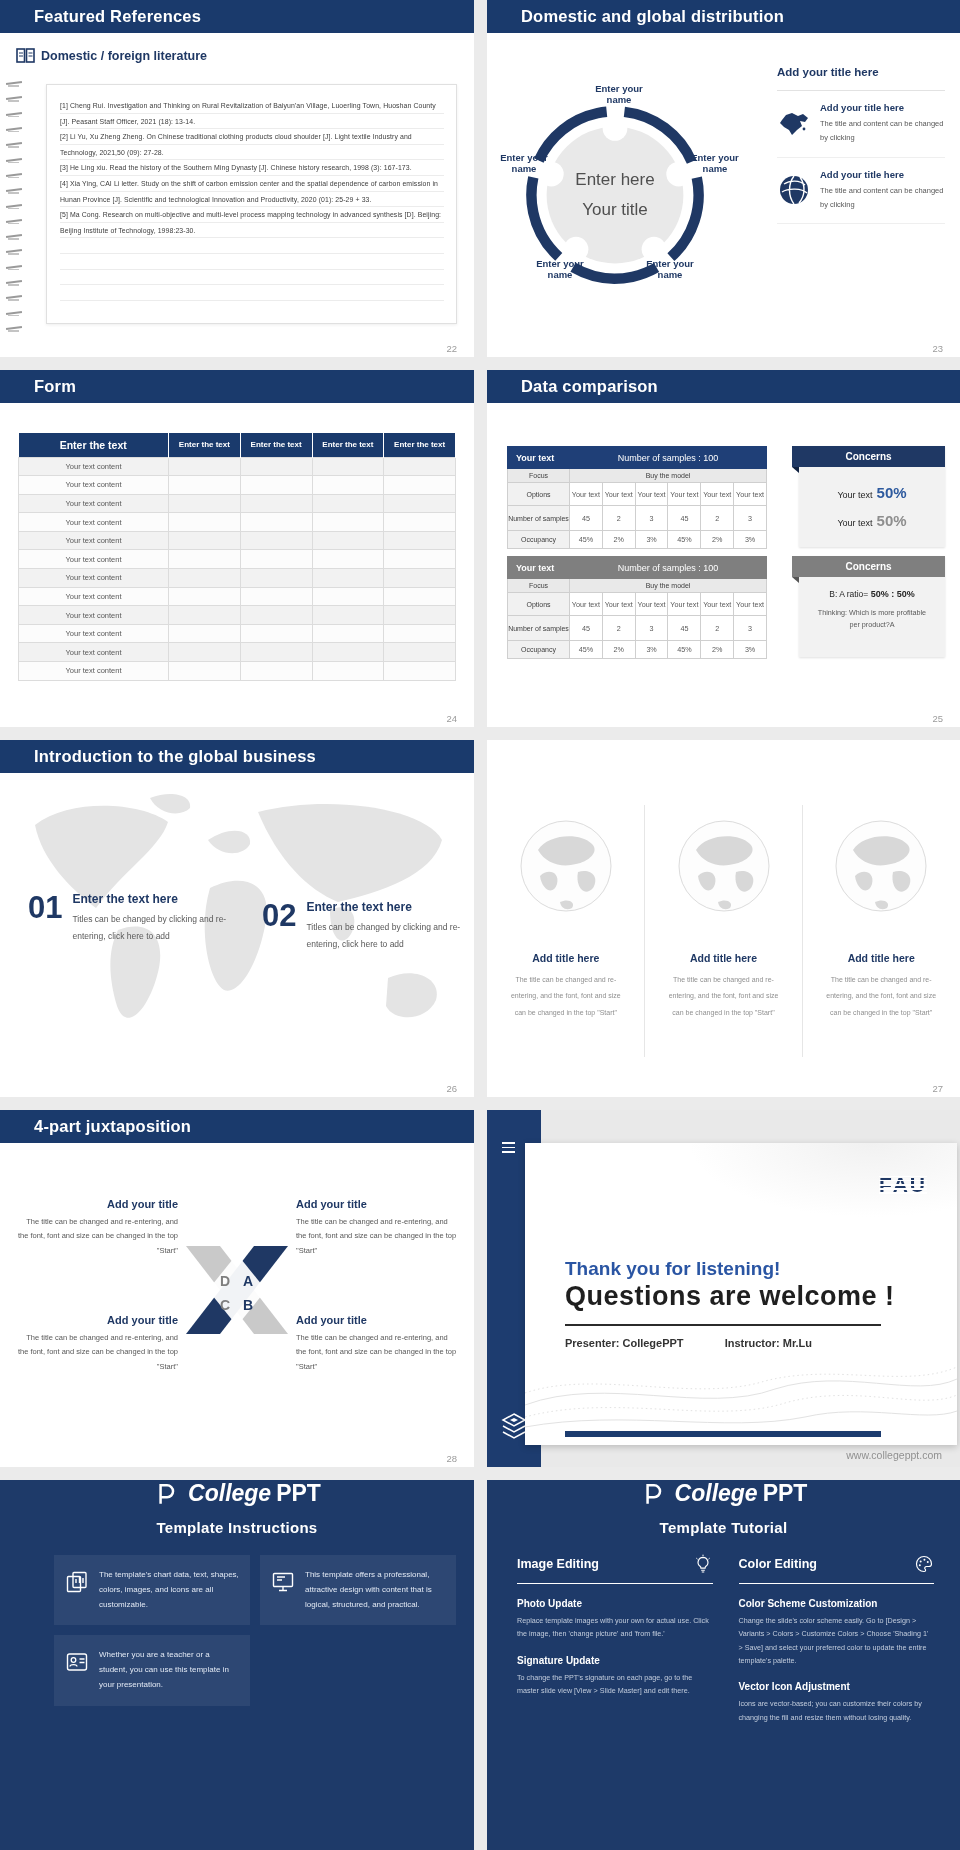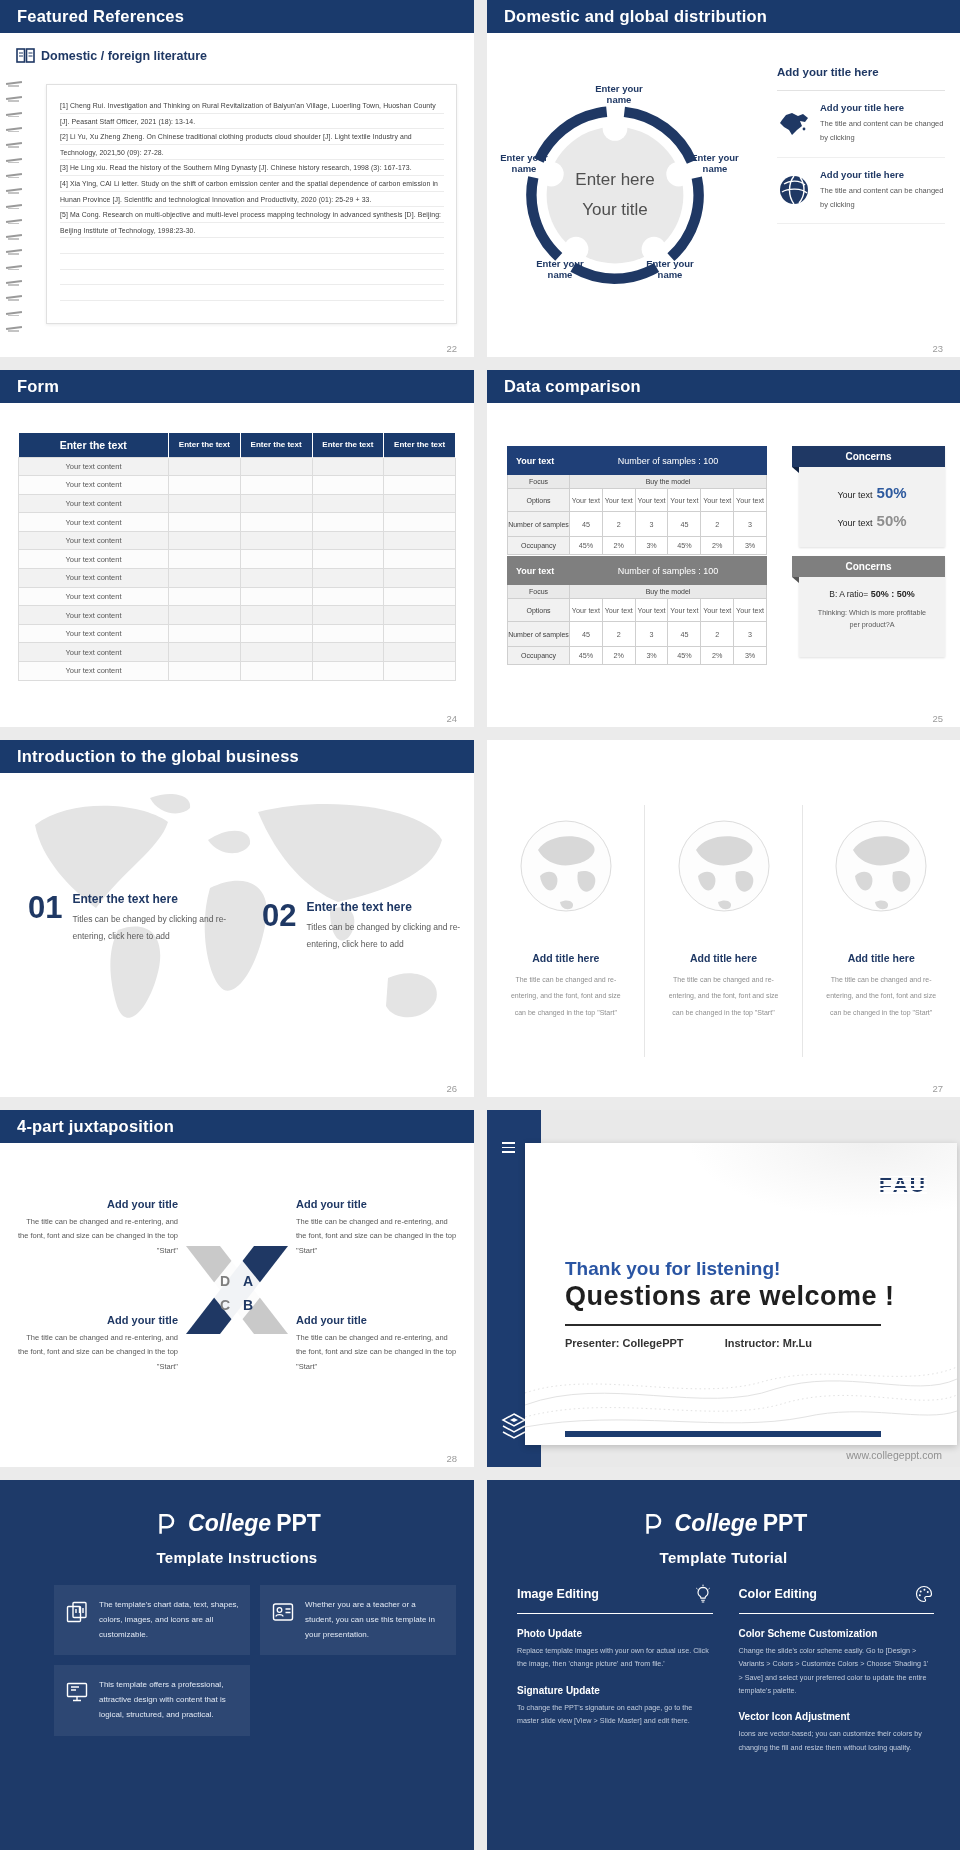--- a/index.html
+++ b/index.html
@@ -12,21 +12,21 @@
     position: absolute; inset: 0;
     display: grid;
     grid-template-columns: 474px 473px;
     grid-template-rows: 357px 357px 357px 357px 370px;
     gap: 13px;
   }
   .slide { position: relative; background: #fff; overflow: hidden; }
   .shead {
     position: absolute; top: 0; left: 0; right: 0; height: 33px;
     background: #1a3a6c; color: #fff; font-weight: bold;
-    font-size: 16.5px; line-height: 33px; padding-left: 17px;
+    font-size: 16.5px; line-height: 33px; padding-left: 34px;
     letter-spacing: .2px;
   }
   .pnum { position: absolute; right: 17px; bottom: 3px; font-size: 9.5px; color: #9b9b9b; }
 
   
   .lit-head { position: absolute; top: 48px; left: 16px; display: flex; align-items: center; gap: 6px; }
   .lit-head span { font-size: 12.5px; font-weight: bold; color: #1f3864; }
   .spiral { position: absolute; left: 6px; top: 82px; height: 250px; width: 20px;
     display: flex; flex-direction: column; justify-content: space-between; }
   .ring { position: relative; height: 5px; }
@@ -73,21 +73,21 @@
   .t24 tbody tr:nth-child(odd) td { background: #f2f2f2; }
   .t24 tbody tr:nth-child(even) td { background: #fcfcfc; }
   .t24 td.lbl { font-size: 7.5px; color: #595959; }
 
   
   .dcw { position: absolute; left: 20px; width: 260px; }
   .dcw.w1 { top: 76px; } .dcw.w2 { top: 186px; }
   .t25 { width: 100%; border-collapse: collapse; table-layout: fixed; }
   .t25 td { border: 1px solid #cfcfcf; text-align: center; color: #595959; }
   .t25 .tname { width: 62px; text-align: left; padding-left: 8px; font-weight: bold; color: #fff; font-size: 9px; height: 18px; }
-  .t25 .tsamp { color: #fff; font-size: 9px; height: 28px; }
+  .t25 .tsamp { color: #fff; font-size: 9px; height: 22px; }
   .navy .tname, .navy .tsamp { background: #1f3f77; border-color: #1f3f77; }
   .grayt .tname, .grayt .tsamp { background: #7f7f7f; border-color: #7f7f7f; }
   .t25 .frow td { background: #e9e9e9; font-size: 7px; color: #404040; height: 14px; }
   .t25 .rl { background: #f1f1f1; font-size: 7px; color: #404040; }
   .t25 .c { font-size: 7.2px; }
   .t25 .ro td { height: 23px; } .t25 .rn td { height: 25px; } .t25 .rc td { height: 18px; }
   .cpanel { position: absolute; left: 312px; width: 146px; height: 101px; background: #f2f2f2; box-shadow: 0 1px 2px rgba(0,0,0,.12); }
   .cpanel.p1 { top: 76px; } .cpanel.p2 { top: 186px; }
   .ribbon { position: absolute; left: -7px; right: 0; top: 0; height: 21px;
     color: #fff; font-weight: bold; font-size: 10px; line-height: 21px; text-align: center; }
@@ -151,21 +151,21 @@
   .ty2 { position: absolute; left: 40px; top: 138px; font-size: 27px; font-weight: bold; color: #1f1f1f; letter-spacing: .5px; }
   .tline { position: absolute; left: 40px; top: 181px; width: 316px; height: 1.5px; background: #2b2b2b; }
   .pres { position: absolute; left: 40px; top: 194px; font-size: 11px; font-weight: bold; color: #333; }
   .pres span { margin-right: 38px; }
   .terrain { position: absolute; left: 0; bottom: 12px; }
   .tbar { position: absolute; left: 40px; bottom: 8px; width: 316px; height: 6px; background: #1d3c6f; }
   .site { position: absolute; right: 18px; bottom: 6px; font-size: 10.5px; color: #909090; }
 
   
   .panel { position: relative; background: #1e3a69; color: #fff; overflow: hidden; }
-  .brand { display: flex; justify-content: center; align-items: center; gap: 9px; padding-top: 30px; }
+  .brand { display: flex; justify-content: center; align-items: center; gap: 9px; }
   .brand .college { font-size: 23px; font-weight: 700; font-style: italic; }
   .brand .ppt { font-size: 23px; font-weight: 800; margin-left: -4px; }
   .ptitle { text-align: center; font-size: 15px; font-weight: bold; margin-top: 12px; letter-spacing: .3px; }
   .cards { margin: 19px 18px 0; display: grid; grid-template-columns: 1fr 1fr; gap: 10px; padding-left: 36px; }
   .icard { background: rgba(255,255,255,.07); padding: 13px 11px; display: flex; gap: 10px; min-height: 70px; }
   .icard svg { flex: 0 0 24px; margin-top: 2px; }
   .icard p { font-size: 8px; color: #e2e9f4; line-height: 1.85; }
   .tcols { margin: 18px 26px 0 30px; display: grid; grid-template-columns: 1fr 1fr; gap: 26px; }
   .tch { display: flex; justify-content: space-between; align-items: center;
     font-size: 12.5px; font-weight: bold; border-bottom: 1.5px solid #fff; padding-bottom: 9px; }
@@ -639,32 +639,32 @@
       <div class="icard">
         <svg width="24" height="24" viewBox="0 0 24 24">
           <rect x="2.5" y="6.5" width="13" height="15" rx="1" fill="none" stroke="#fff" stroke-width="1.4"></rect>
           <rect x="8" y="2.5" width="13" height="15" rx="1" fill="none" stroke="#fff" stroke-width="1.4"></rect>
           <path d="M11 13 v-4 M14.5 13 v-7 M18 13 v-5" stroke="#fff" stroke-width="1.4"></path>
         </svg>
         <p>The template's chart data, text, shapes, colors, images, and icons are all customizable.</p>
       </div>
       <div class="icard">
         <svg width="24" height="24" viewBox="0 0 24 24">
+          <rect x="2.5" y="3.5" width="19" height="13" rx="1" fill="none" stroke="#fff" stroke-width="1.4"></rect>
+          <path d="M12 16.5 v4 M8 20.5 h8 M6 7 h8 M6 10 h5" stroke="#fff" stroke-width="1.4"></path>
+        </svg>
+        <p>This template offers a professional, attractive design with content that is logical, structured, and practical.</p>
+      </div>
+      <div class="icard">
+        <svg width="24" height="24" viewBox="0 0 24 24">
           <rect x="2.5" y="4" width="19" height="16" rx="2" fill="none" stroke="#fff" stroke-width="1.4"></rect>
           <circle cx="8.5" cy="10" r="2.3" fill="none" stroke="#fff" stroke-width="1.3"></circle>
           <path d="M5 16.5 c0-2.6 7-2.6 7 0 M14.5 9 h5 M14.5 12.5 h5" stroke="#fff" stroke-width="1.3" fill="none"></path>
         </svg>
         <p>Whether you are a teacher or a student, you can use this template in your presentation.</p>
-      </div>
-      <div class="icard">
-        <svg width="24" height="24" viewBox="0 0 24 24">
-          <rect x="2.5" y="3.5" width="19" height="13" rx="1" fill="none" stroke="#fff" stroke-width="1.4"></rect>
-          <path d="M12 16.5 v4 M8 20.5 h8 M6 7 h8 M6 10 h5" stroke="#fff" stroke-width="1.4"></path>
-        </svg>
-        <p>This template offers a professional, attractive design with content that is logical, structured, and practical.</p>
       </div>
     </div>
   </div>
 
   <div class="panel">
     <div class="brand">
       <svg width="26" height="26" viewBox="0 0 24 24">
         <path d="M7 21 V4 h6 a5.5 5.5 0 0 1 0 11 h-6" fill="none" stroke="#fff" stroke-width="2.3"></path>
       </svg>
       <span class="college">College</span>

